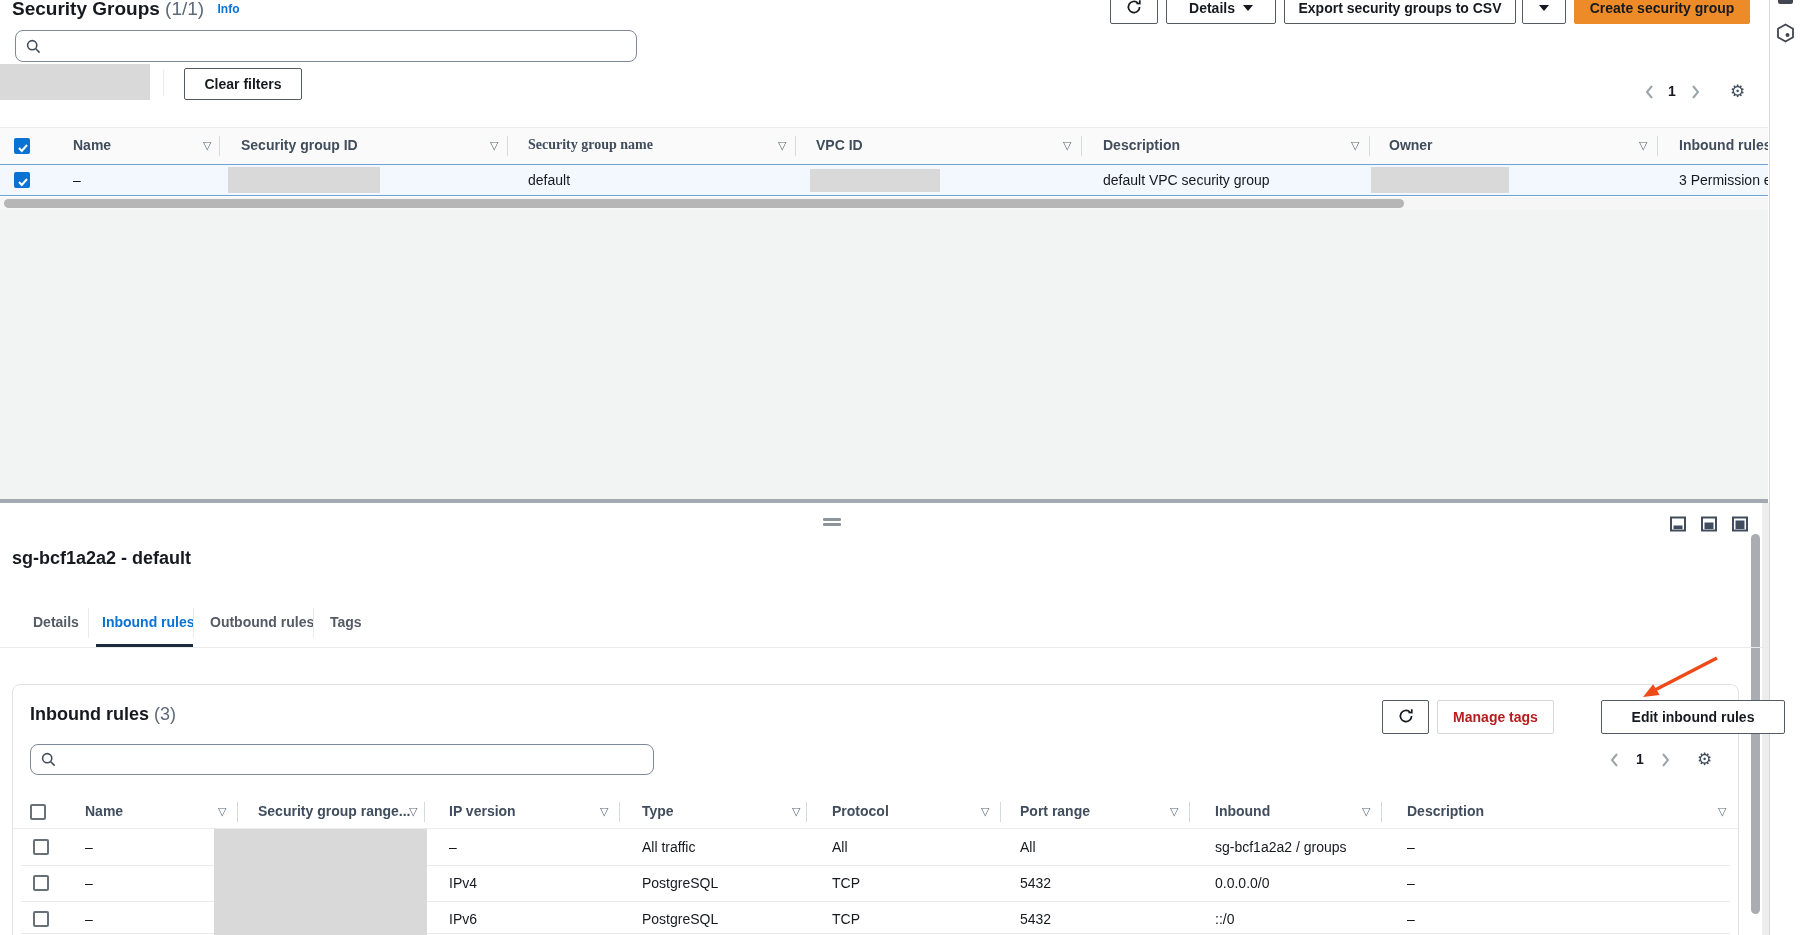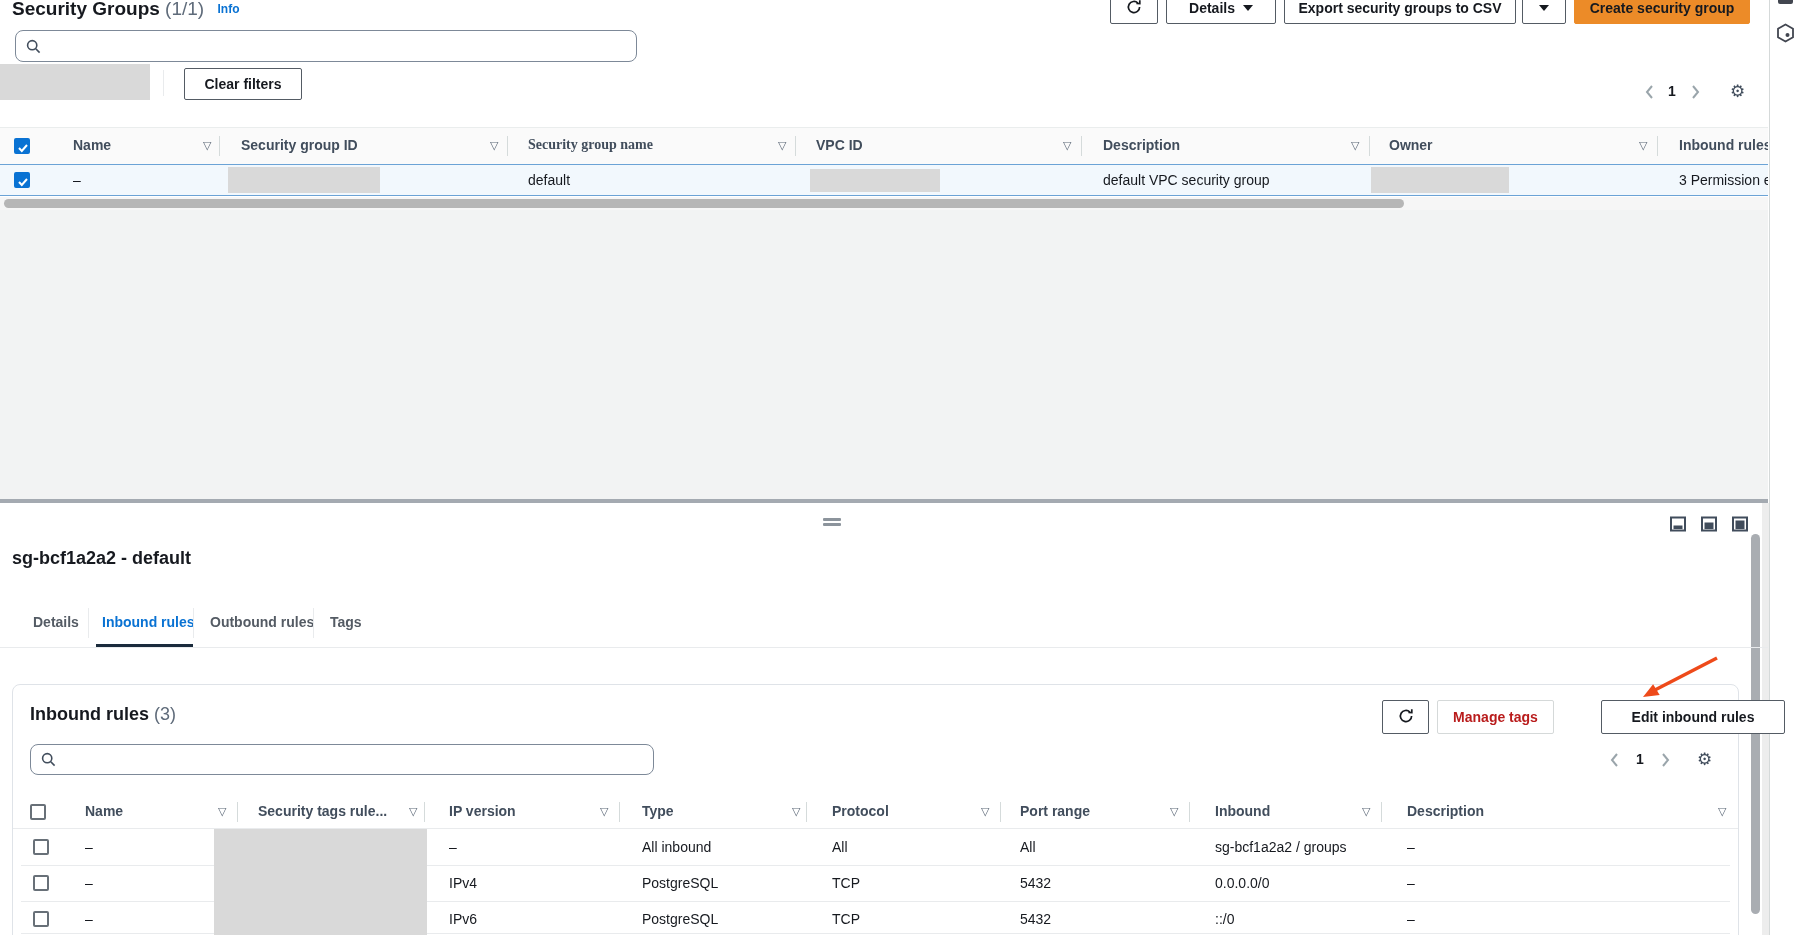--- a/index.html
+++ b/index.html
@@ -263,21 +263,21 @@
     </svg>
 </span>
 <span class="gear" style="left:1697px;top:751px;">⚙</span>
 
 <div class="abs" style="left:13px;top:796px;width:1725px;height:139px;overflow:hidden;">
 
   <div class="checkbox" style="left:17px;top:8px;"></div>
   <span class="hlabel" style="left:72px;top:7px;">Name</span>
   <span class="sort" style="left:205px;top:9px;">▽</span>
   <div class="cdiv" style="left:224px;top:6px;height:20px;"></div>
-  <span class="hlabel" style="left:245px;top:7px;">Security tags rule...</span>
+  <span class="hlabel" style="left:245px;top:7px;">Security group range...</span>
   <span class="sort" style="left:396px;top:9px;">▽</span>
   <div class="cdiv" style="left:411px;top:6px;height:20px;"></div>
   <span class="hlabel" style="left:436px;top:7px;">IP version</span>
   <span class="sort" style="left:587px;top:9px;">▽</span>
   <div class="cdiv" style="left:606px;top:6px;height:20px;"></div>
   <span class="hlabel" style="left:629px;top:7px;">Type</span>
   <span class="sort" style="left:779px;top:9px;">▽</span>
   <div class="cdiv" style="left:793px;top:6px;height:20px;"></div>
   <span class="hlabel" style="left:819px;top:7px;">Protocol</span>
   <span class="sort" style="left:968px;top:9px;">▽</span>
@@ -288,21 +288,21 @@
   <span class="hlabel" style="left:1202px;top:7px;">Inbound</span>
   <span class="sort" style="left:1349px;top:9px;">▽</span>
   <div class="cdiv" style="left:1368px;top:6px;height:20px;"></div>
   <span class="hlabel" style="left:1394px;top:7px;">Description</span>
   <span class="sort" style="left:1705px;top:9px;">▽</span>
   <div class="rowsep" style="left:0;top:32px;width:1725px;"></div>
 
   <div class="checkbox" style="left:20px;top:43px;"></div>
   <span class="cell" style="left:72px;top:43px;">–</span>
   <span class="cell" style="left:436px;top:43px;">–</span>
-  <span class="cell" style="left:629px;top:43px;">All inbound</span>
+  <span class="cell" style="left:629px;top:43px;">All traffic</span>
   <span class="cell" style="left:819px;top:43px;">All</span>
   <span class="cell" style="left:1007px;top:43px;">All</span>
   <span class="cell" style="left:1202px;top:43px;">sg-bcf1a2a2 / groups</span>
   <span class="cell" style="left:1394px;top:43px;">–</span>
   <div class="rowsep" style="left:8px;top:69px;width:1709px;"></div>
 
   <div class="checkbox" style="left:20px;top:79px;"></div>
   <span class="cell" style="left:72px;top:79px;">–</span>
   <span class="cell" style="left:436px;top:79px;">IPv4</span>
   <span class="cell" style="left:629px;top:79px;">PostgreSQL</span>

